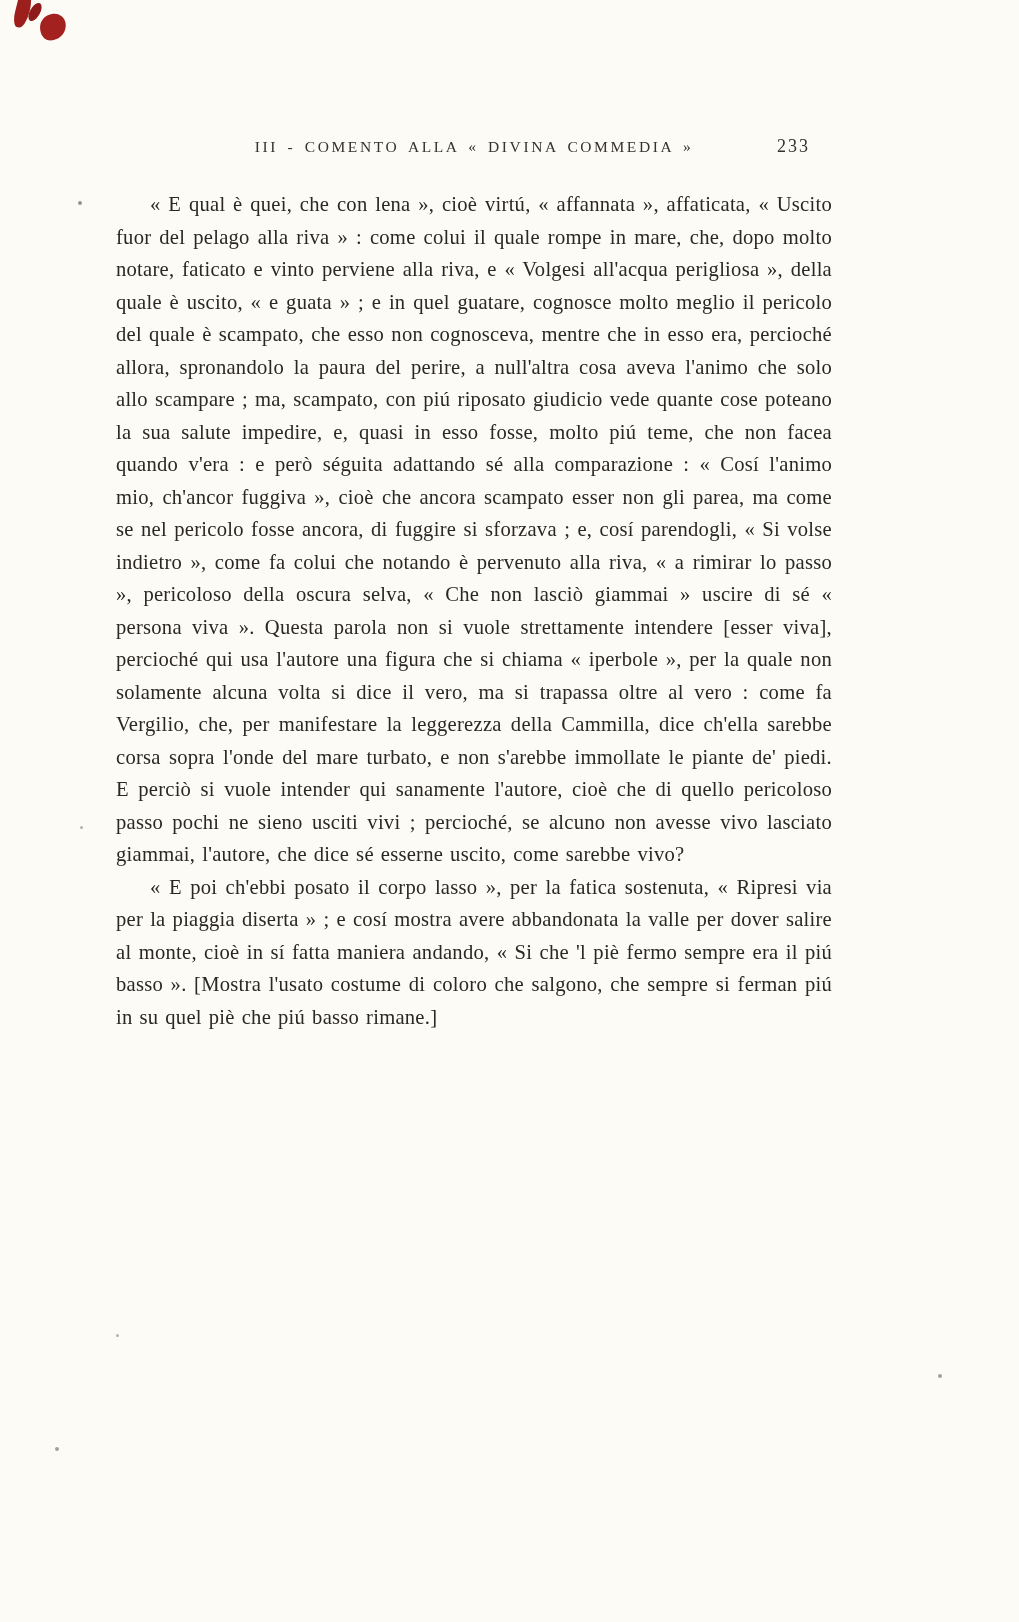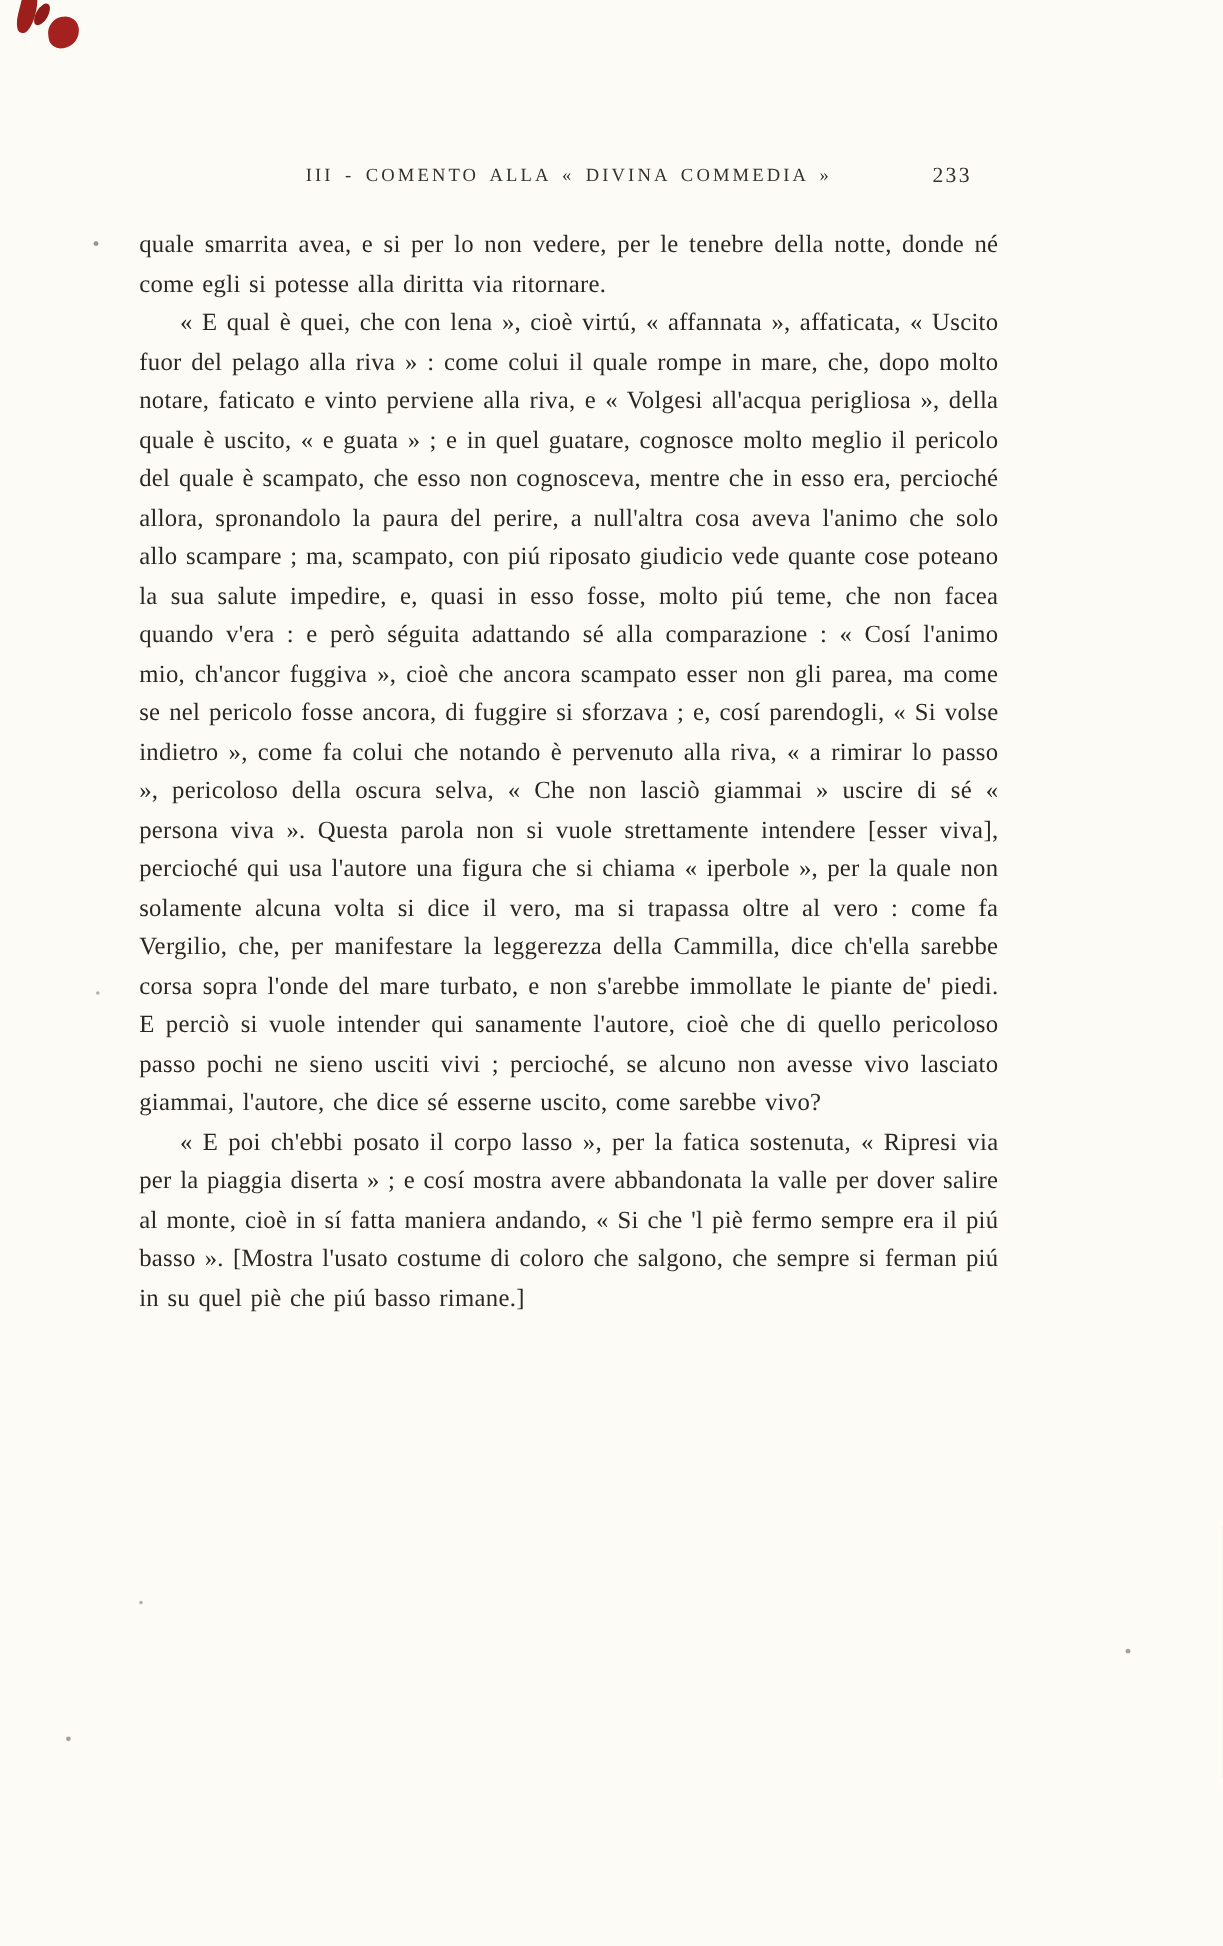--- a/index.html
+++ b/index.html
@@ -104,21 +104,20 @@
   <div class="red-mark-1"></div>
   <div class="red-mark-3"></div>
   <div class="red-mark-2"></div>
 
   <div class="page-header">
     <span class="running-title">III - COMENTO ALLA « DIVINA COMMEDIA »</span>
     <span class="page-number">233</span>
   </div>
 
   <div class="page-body">
-    <p class="para no-indent">quale smarrita avea, e si per lo non vedere, per le tenebre della notte, donde né come egli si potesse alla diritta via ritornare.</p>
     <p class="para">« E qual è quei, che con lena », cioè virtú, « affannata », affaticata, « Uscito fuor del pelago alla riva » : come colui il quale rompe in mare, che, dopo molto notare, faticato e vinto perviene alla riva, e « Volgesi all'acqua perigliosa », della quale è uscito, « e guata » ; e in quel guatare, cognosce molto meglio il pericolo del quale è scampato, che esso non cognosceva, mentre che in esso era, percioché allora, spronandolo la paura del perire, a null'altra cosa aveva l'animo che solo allo scampare ; ma, scampato, con piú riposato giudicio vede quante cose poteano la sua salute impedire, e, quasi in esso fosse, molto piú teme, che non facea quando v'era : e però séguita adattando sé alla comparazione : « Cosí l'animo mio, ch'ancor fuggiva », cioè che ancora scampato esser non gli parea, ma come se nel pericolo fosse ancora, di fuggire si sforzava ; e, cosí parendogli, « Si volse indietro », come fa colui che notando è pervenuto alla riva, « a rimirar lo passo », pericoloso della oscura selva, « Che non lasciò giammai » uscire di sé « persona viva ». Questa parola non si vuole strettamente intendere [esser viva], percioché qui usa l'autore una figura che si chiama « iperbole », per la quale non solamente alcuna volta si dice il vero, ma si trapassa oltre al vero : come fa Vergilio, che, per manifestare la leggerezza della Cammilla, dice ch'ella sarebbe corsa sopra l'onde del mare turbato, e non s'arebbe immollate le piante de' piedi. E perciò si vuole intender qui sanamente l'autore, cioè che di quello pericoloso passo pochi ne sieno usciti vivi ; percioché, se alcuno non avesse vivo lasciato giammai, l'autore, che dice sé esserne uscito, come sarebbe vivo?</p>
     <p class="para">« E poi ch'ebbi posato il corpo lasso », per la fatica sostenuta, « Ripresi via per la piaggia diserta » ; e cosí mostra avere abbandonata la valle per dover salire al monte, cioè in sí fatta maniera andando, « Si che 'l piè fermo sempre era il piú basso ». [Mostra l'usato costume di coloro che salgono, che sempre si ferman piú in su quel piè che piú basso rimane.]</p>
   </div>
 
   <div class="speck speck-1"></div>
   <div class="speck speck-2"></div>
   <div class="speck speck-3"></div>
   <div class="speck speck-4"></div>
   <div class="speck speck-5"></div>
 

